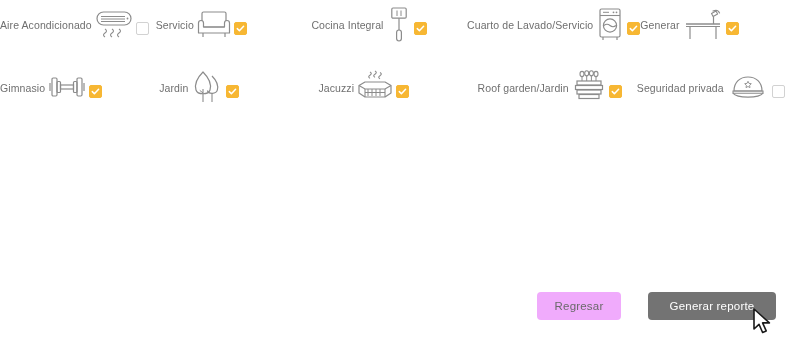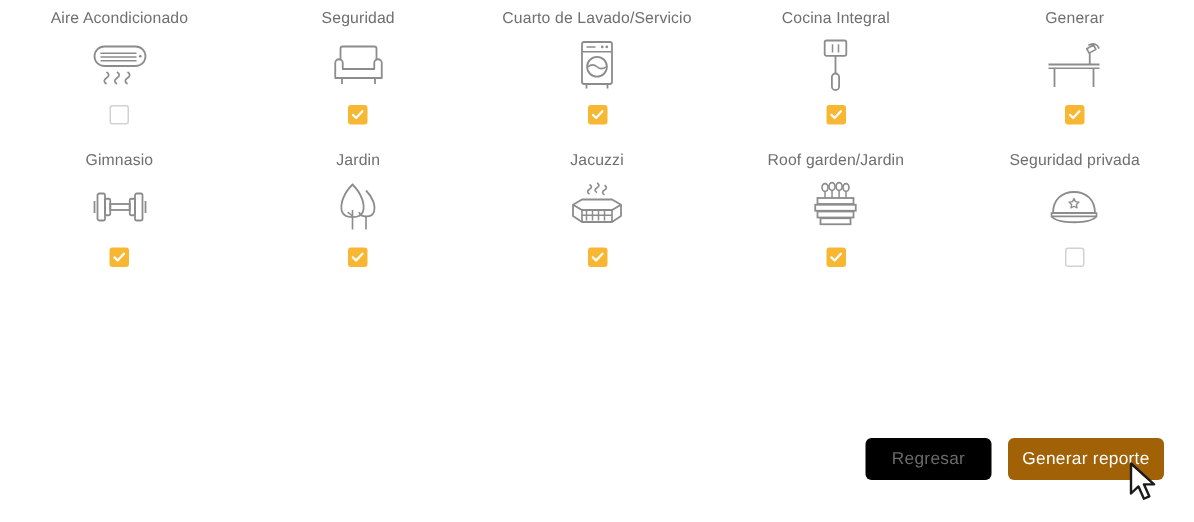--- a/index.html
+++ b/index.html
@@ -22,21 +22,21 @@
   .amenity-row {
     display: flex;
     width: 796px;
     box-sizing: border-box;
   }
   .amenity-row.row-1 { padding: 0 0 0 0; }
   .amenity-row.row-2 { padding: 0 0 0 0; margin-top: 18px; }
   .amenity-cell {
     flex: 1 1 0;
     display: flex;
-    flex-direction: column;
+    flex-direction: row;
     align-items: center;
     justify-content: flex-start;
   }
   .amenity-label {
     font-size: 10.5px;
     color: #6f6f6f;
     letter-spacing: 0.1px;
     line-height: 13px;
     margin-bottom: 6px;
     white-space: nowrap;
@@ -89,29 +89,29 @@
     font-size: 11.5px;
     cursor: pointer;
     padding: 0;
     height: 28px;
     display: inline-flex;
     align-items: center;
     justify-content: center;
     letter-spacing: 0.2px;
   }
   .btn-secondary {
-    background: #000000;
+    background: #f0abfc;
     color: #6a6a6a;
     width: 84px;
-    margin-right: 11px;
+    margin-right: 27px;
   }
   .btn-primary {
-    background: #a16207;
+    background: #737373;
     color: #ffffff;
-    width: 104px;
+    width: 128px;
   }
   .cursor-pointer-icon {
     position: absolute;
     left: 752px;
     top: 308px;
     pointer-events: none;
   }
 </style>
 </head>
 <body>
@@ -134,28 +134,46 @@
           <path d="M27 22 q3 2 0 4 q-3 2 0 4" fill="none" stroke="#8c8c8c" stroke-width="1.1"></path>
         </svg>
       </div>
       <div class="checkbox unchecked">
         
       </div>
     </div>
 
 
     <div class="amenity-cell">
-      <div class="amenity-label">Seguridad</div>
+      <div class="amenity-label">Servicio</div>
       <div class="amenity-icon">
         <svg width="40" height="36" viewBox="0 0 40 36">
           <path d="M8 14 V6.5 a1.5 1.5 0 0 1 1.5-1.5 H30.5 a1.5 1.5 0 0 1 1.5 1.5 V14" fill="none" stroke="#8c8c8c" stroke-width="1.2"></path>
           <path d="M4.5 26 V16 a2.5 2.5 0 0 1 5 0 V20 H30.5 V16 a2.5 2.5 0 0 1 5 0 V26 Z" fill="none" stroke="#8c8c8c" stroke-width="1.2" stroke-linejoin="round"></path>
           <line x1="9.5" y1="20" x2="30.5" y2="20" stroke="#8c8c8c" stroke-width="1.2"></line>
           <line x1="9" y1="26" x2="9" y2="30" stroke="#8c8c8c" stroke-width="1.2"></line>
           <line x1="31" y1="26" x2="31" y2="30" stroke="#8c8c8c" stroke-width="1.2"></line>
+        </svg>
+      </div>
+      <div class="checkbox checked">
+        <svg width="9" height="9" viewBox="0 0 9 9">
+            <path d="M1.3 4.6 L3.4 6.7 L7.6 2.2" fill="none" stroke="#ffffff" stroke-width="1.5" stroke-linecap="round" stroke-linejoin="round"></path>
+          </svg>
+      </div>
+    </div>
+
+    <div class="amenity-cell">
+      <div class="amenity-label">Cocina Integral</div>
+      <div class="amenity-icon">
+        <svg width="30" height="38" viewBox="0 0 30 38">
+          <path d="M9 2 H21 a1.2 1.2 0 0 1 1.2 1.2 V11 a1.2 1.2 0 0 1 -1.2 1.2 H9 A1.2 1.2 0 0 1 7.8 11 V3.2 A1.2 1.2 0 0 1 9 2 Z" fill="none" stroke="#8c8c8c" stroke-width="1.2"></path>
+          <line x1="13" y1="4.5" x2="13" y2="10" stroke="#8c8c8c" stroke-width="1"></line>
+          <line x1="17" y1="4.5" x2="17" y2="10" stroke="#8c8c8c" stroke-width="1"></line>
+          <line x1="15" y1="12.2" x2="15" y2="24" stroke="#8c8c8c" stroke-width="1.2"></line>
+          <rect x="12.6" y="24" width="4.8" height="11" rx="2.4" fill="none" stroke="#8c8c8c" stroke-width="1.2"></rect>
         </svg>
       </div>
       <div class="checkbox checked">
         <svg width="9" height="9" viewBox="0 0 9 9">
             <path d="M1.3 4.6 L3.4 6.7 L7.6 2.2" fill="none" stroke="#ffffff" stroke-width="1.5" stroke-linecap="round" stroke-linejoin="round"></path>
           </svg>
       </div>
     </div>
 
     <div class="amenity-cell">
@@ -164,38 +182,20 @@
         <svg width="34" height="38" viewBox="0 0 34 38">
           <rect x="7" y="3" width="20" height="28" rx="1.5" fill="none" stroke="#8c8c8c" stroke-width="1.2"></rect>
           <line x1="7" y1="9.5" x2="27" y2="9.5" stroke="#8c8c8c" stroke-width="1.1"></line>
           <line x1="10" y1="6.3" x2="16" y2="6.3" stroke="#8c8c8c" stroke-width="1"></line>
           <circle cx="20.5" cy="6.3" r="0.9" fill="#8c8c8c"></circle>
           <circle cx="23.5" cy="6.3" r="0.9" fill="#8c8c8c"></circle>
           <circle cx="17" cy="19.5" r="6.6" fill="none" stroke="#8c8c8c" stroke-width="1.2"></circle>
           <path d="M11 19.5 q3-2.6 6 0 t6 0" fill="none" stroke="#8c8c8c" stroke-width="1.1"></path>
           <line x1="10" y1="31" x2="10" y2="34" stroke="#8c8c8c" stroke-width="1.2"></line>
           <line x1="24" y1="31" x2="24" y2="34" stroke="#8c8c8c" stroke-width="1.2"></line>
-        </svg>
-      </div>
-      <div class="checkbox checked">
-        <svg width="9" height="9" viewBox="0 0 9 9">
-            <path d="M1.3 4.6 L3.4 6.7 L7.6 2.2" fill="none" stroke="#ffffff" stroke-width="1.5" stroke-linecap="round" stroke-linejoin="round"></path>
-          </svg>
-      </div>
-    </div>
-
-    <div class="amenity-cell">
-      <div class="amenity-label">Cocina Integral</div>
-      <div class="amenity-icon">
-        <svg width="30" height="38" viewBox="0 0 30 38">
-          <path d="M9 2 H21 a1.2 1.2 0 0 1 1.2 1.2 V11 a1.2 1.2 0 0 1 -1.2 1.2 H9 A1.2 1.2 0 0 1 7.8 11 V3.2 A1.2 1.2 0 0 1 9 2 Z" fill="none" stroke="#8c8c8c" stroke-width="1.2"></path>
-          <line x1="13" y1="4.5" x2="13" y2="10" stroke="#8c8c8c" stroke-width="1"></line>
-          <line x1="17" y1="4.5" x2="17" y2="10" stroke="#8c8c8c" stroke-width="1"></line>
-          <line x1="15" y1="12.2" x2="15" y2="24" stroke="#8c8c8c" stroke-width="1.2"></line>
-          <rect x="12.6" y="24" width="4.8" height="11" rx="2.4" fill="none" stroke="#8c8c8c" stroke-width="1.2"></rect>
         </svg>
       </div>
       <div class="checkbox checked">
         <svg width="9" height="9" viewBox="0 0 9 9">
             <path d="M1.3 4.6 L3.4 6.7 L7.6 2.2" fill="none" stroke="#ffffff" stroke-width="1.5" stroke-linecap="round" stroke-linejoin="round"></path>
           </svg>
       </div>
     </div>
 
     <div class="amenity-cell">

